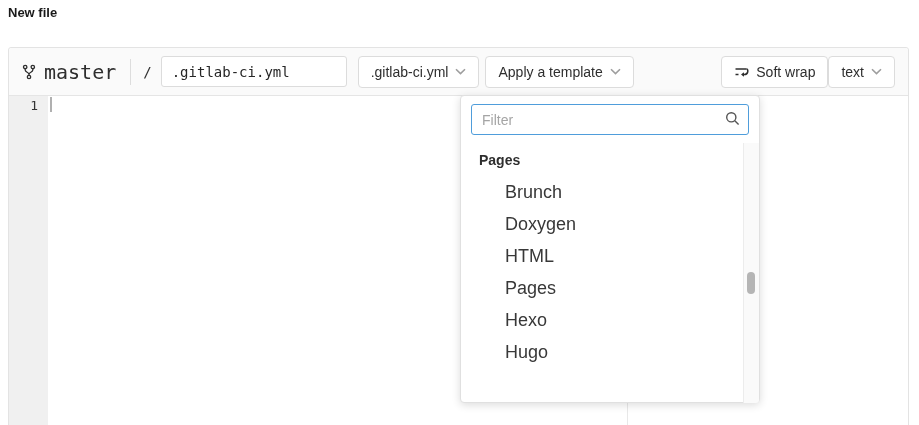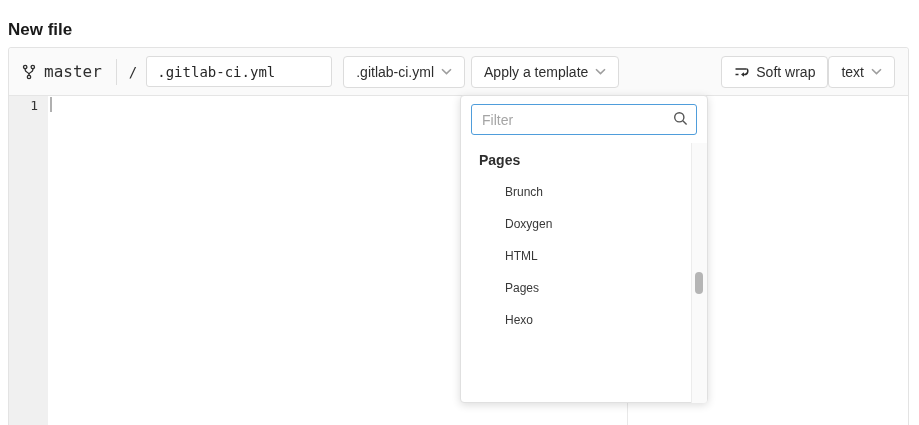--- a/index.html
+++ b/index.html
@@ -1,29 +1,29 @@
 <!DOCTYPE html>
 <html><head>
 <meta charset="utf-8">
 <style>
   html,body{margin:0;padding:0;background:#fff;}
   body{width:919px;height:425px;position:relative;overflow:hidden;
        font-family:"Liberation Sans",sans-serif;color:#2e2e2e;}
   .mono{font-family:"DejaVu Sans Mono","Liberation Mono",monospace;}
 
-  .page-title{position:absolute;left:8px;top:20px;font-size:17px;font-weight:bold;color:#1a1a1a;}
+  .page-title{position:absolute;left:8px;top:5px;font-size:13px;font-weight:bold;color:#1a1a1a;}
 
   
   .file-editor{position:absolute;left:8px;top:47px;width:901px;height:395px;
                border:1px solid #e3e3e3;border-radius:3px;background:#fff;box-sizing:border-box;}
 
   .toolbar{height:48px;background:#fafafa;border-bottom:1px solid #e5e5e5;
            display:flex;align-items:center;padding:0 13px;box-sizing:border-box;
            border-radius:3px 3px 0 0;}
-  .branch-name{font-size:16px;color:#2e2e2e;margin-left:8px;}
+  .branch-name{font-size:20px;color:#2e2e2e;margin-left:8px;}
   .tb-divider{width:1px;height:26px;background:#ddd;margin:0 12px 0 14px;}
   .slash{font-size:14px;margin-right:9px;}
   .filename-input{width:186px;height:31px;border:1px solid #dcdcdc;border-radius:3px;
                   padding:0 10px;font-size:14px;color:#262626;box-sizing:border-box;
                   margin-right:11px;background:#fff;outline:none;}
   .btn{height:32px;background:#fff;border:1px solid #dcdcdc;border-radius:4px;
        font-size:14px;color:#2e2e2e;display:inline-flex;align-items:center;
        padding:0 12px;cursor:pointer;font-family:inherit;white-space:nowrap;}
   .btn .lbl{margin-right:7px;}
   .filetype-select{margin-right:6px;}
@@ -33,32 +33,32 @@
   .chev{flex:none;}
 
   .editor-area{position:relative;height:345px;background:#fff;}
   .gutter{position:absolute;left:0;top:0;bottom:0;width:39px;background:#f0f0f0;
           box-sizing:border-box;padding:2px 10px 0 0;text-align:right;
           font-size:13px;line-height:16px;color:#333;}
   .ace-cursor{position:absolute;left:41px;top:1px;width:2px;height:15px;background:#b0b0b0;}
   .print-margin{position:absolute;left:618px;top:0;bottom:0;width:1px;background:#e8e8e8;}
 
   
-  .template-dropdown{position:absolute;left:460px;top:95px;width:248px;height:308px;
+  .template-dropdown{position:absolute;left:460px;top:95px;width:300px;height:308px;
                      background:#fff;border:1px solid #e0e0e0;border-radius:4px;
                      box-shadow:0 2px 9px rgba(0,0,0,0.14);z-index:20;box-sizing:border-box;}
   .filter-wrap{position:relative;padding:8px 10px;}
   .filter-input{width:100%;box-sizing:border-box;height:31px;border:1px solid #4f9ddb;
                 border-radius:3px;padding:0 32px 0 10px;font-size:14px;color:#333;
                 outline:none;font-family:inherit;}
   .filter-input::placeholder{color:#a5a5a5;}
   .search-icon{position:absolute;right:19px;top:15px;}
   .dropdown-list{position:relative;height:261px;overflow:hidden;}
   .group-label{font-weight:bold;font-size:14px;color:#2e2e2e;padding:9px 0 8px 18px;}
-  .dropdown-item{height:32px;line-height:32px;padding-left:44px;font-size:12px;
+  .dropdown-item{height:32px;line-height:32px;padding-left:44px;font-size:18px;
                  color:#383838;cursor:pointer;}
   .scroll-track{position:absolute;right:0;top:0;bottom:1px;width:15px;background:#fafafa;
                 border-left:1px solid #ececec;border-radius:0 0 3px 0;}
   .scroll-thumb{position:absolute;left:3px;top:129px;width:8px;height:22px;
                 background:#b5b5b5;border-radius:4px;cursor:pointer;}
 </style>
 </head>
 <body>
 
 <div class="page-title">New file</div>
@@ -126,17 +126,18 @@
       </svg>
     </span>
   </div>
   <div class="dropdown-list">
     <div class="group-label">Pages</div>
     <div class="dropdown-item">Brunch</div>
     <div class="dropdown-item">Doxygen</div>
     <div class="dropdown-item">HTML</div>
     <div class="dropdown-item">Pages</div>
     <div class="dropdown-item">Hexo</div>
+    <div class="dropdown-item">Hugo</div>
     <div class="scroll-track">
       <div class="scroll-thumb"></div>
     </div>
   </div>
 </div>
 
 </body></html>

